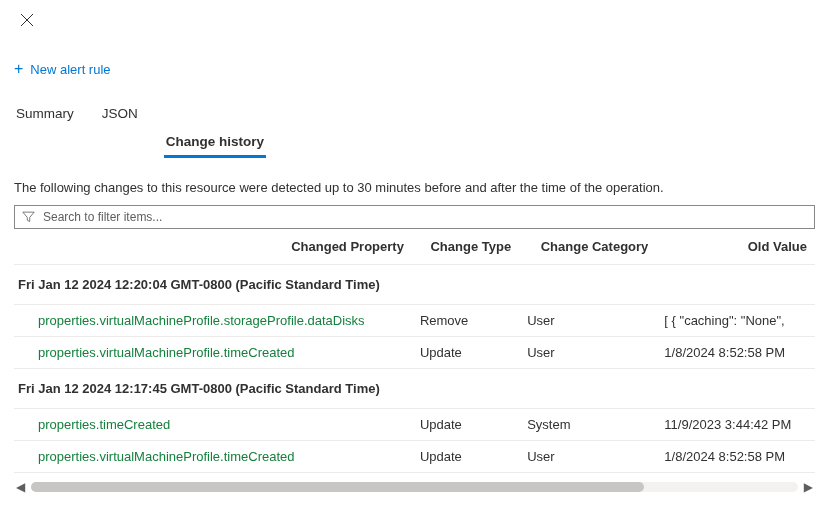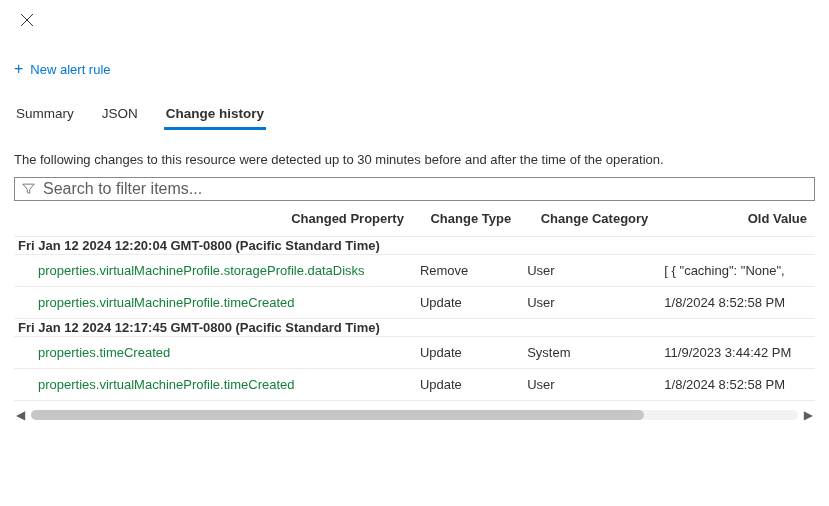--- a/index.html
+++ b/index.html
@@ -12,40 +12,40 @@
     }
     .header-row { display: flex; justify-content: space-between; align-items: flex-start; }
     .title { font-size: 24px; font-weight: 600; line-height: 1.2; }
     .subtitle { font-size: 12px; color: #605e5c; margin-top: 4px; }
     .close { cursor: pointer; font-size: 17px; color: #323130; padding: 2px 6px; font-weight: 300; }
     .toolbar { margin-top: 26px; }
     .new-alert { display: inline-flex; align-items: center; gap: 7px; color: #0078d4; font-size: 13px; cursor: pointer; }
     .plus-icon { font-size: 16px; font-weight: 300; line-height: 1; }
     .tabs { display: flex; gap: 24px; margin-top: 22px; border-bottom: none; }
     .tab { font-size: 13.5px; color: #323130; padding: 6px 2px; cursor: pointer; border-bottom: 3px solid transparent; }
-    .tab.active { font-weight: 600; border-bottom-color: #0078d4; }
+    .tab.active { font-weight: 600; border-bottom-color: #0078d4; margin-top: 28px; }
     .intro { font-size: 13px; margin-top: 22px; color: #323130; }
     .search-wrap { position: relative; margin-top: 10px; }
     .search-wrap svg { position: absolute; left: 8px; top: 50%; transform: translateY(-50%); pointer-events: none; }
     .search-input {
       width: 100%; height: 24px; border: 1px solid #8a8886;
-      padding: 2px 8px 2px 28px; font-size: 16px; font-family: inherit;
+      padding: 2px 8px 2px 28px; font-size: 12px; font-family: inherit;
       color: #323130; outline: none;
     }
     .search-input::placeholder { color: #605e5c; }
     .table-scroll { overflow-x: auto; margin-top: 0; }
     table { border-collapse: collapse; width: 100%; min-width: 800px; font-size: 13px; }
     th {
       text-align: right; font-weight: 600; padding: 10px 8px 10px 8px;
       border-bottom: 1px solid #edebe9; white-space: nowrap;
     }
     th:first-child { padding-left: 24px; }
     td { padding: 8px 8px; border-bottom: 1px solid #edebe9; white-space: nowrap; }
     td:first-child { padding-left: 24px; }
-    .group-row td { font-weight: 600; padding: 1px 4px; }
+    .group-row td { font-weight: 600; padding: 12px 4px; }
     .link { color: #15803d; cursor: pointer; }
     .hscroll { margin-top: 6px; height: 16px; display: flex; align-items: center; gap: 4px; }
     .hscroll .arrow { font-size: 12px; color: #605e5c; cursor: pointer; padding: 0 2px; }
     .hscroll .track { flex: 1; height: 10px; background: #f3f2f1; border-radius: 5px; position: relative; }
     .hscroll .thumb { position: absolute; left: 0; width: 80%; height: 100%; background: #c8c6c4; border-radius: 5px; }
   </style>
 </head>
 <body>
 
 <div class="header-row">

